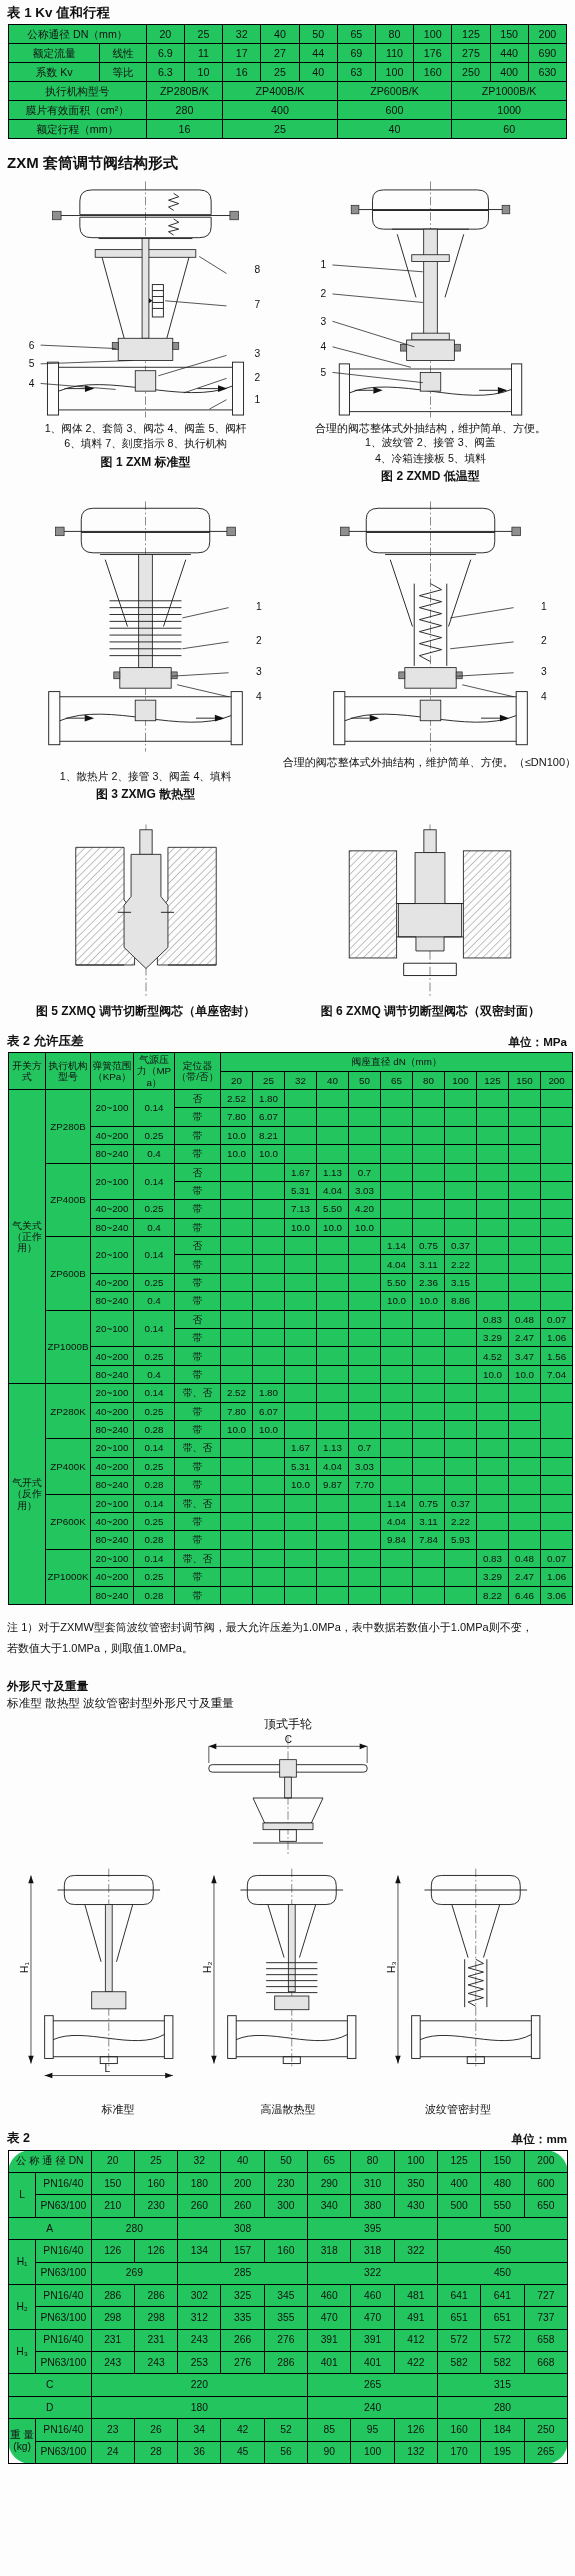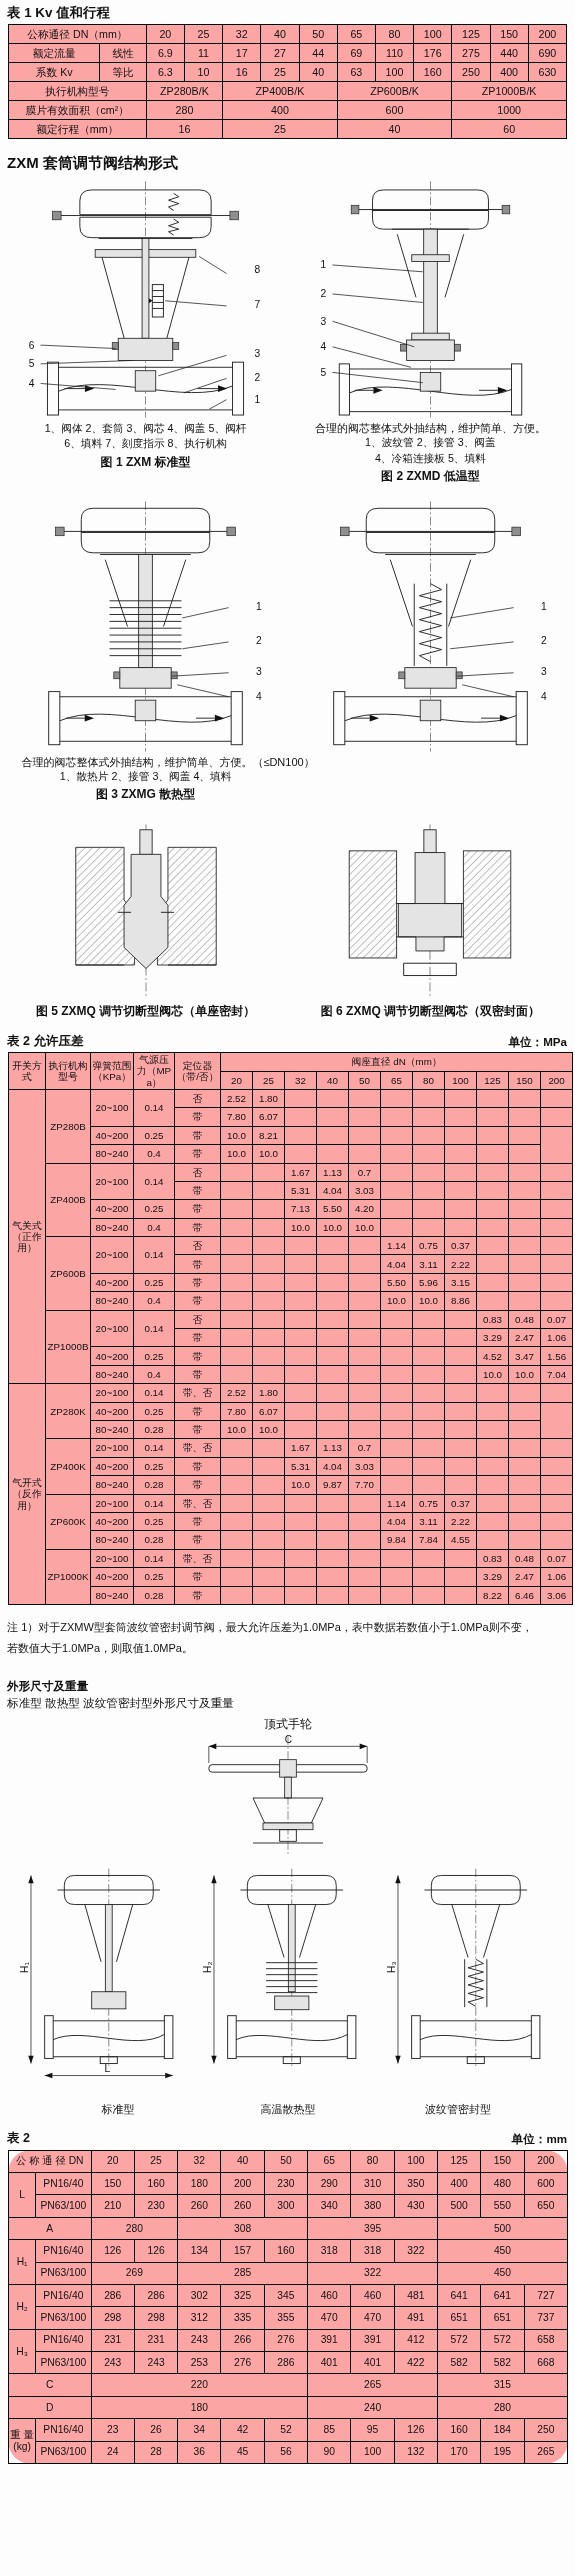--- a/index.html
+++ b/index.html
@@ -1,20 +1,20 @@
 <!DOCTYPE html>
 <html style="font-size:14.3px"><head>
 <meta charset="utf-8">
 <style>
   html,body{margin:0;padding:0;}
   body{width:576px;height:2576px;overflow:hidden;background:#fdfdfd;color:#111;
        font-family:"Liberation Sans","DejaVu Sans",sans-serif;}
   .page{position:relative;width:576px;}
   .tbl-title{font-weight:bold;font-size:13.4px;margin:3.6px 0 2.7px 7.1px;}
-  table{border-collapse:collapse;table-layout:fixed;margin-left:8px;background:#fca5a5;}
+  table{border-collapse:collapse;table-layout:fixed;margin-left:8px;background:#22c55e;}
   table{border:1.8px solid #000;}
   td{border:0.9px solid #000;text-align:center;vertical-align:middle;font-size:10.7px;
      height:18px;padding:0 0.9px;overflow:hidden;word-break:break-all;line-height:1.15;}
   .t1{width:559px;}
   .t2 td{font-size:9.8px;height:17.4px;}
   .t2{width:562px;padding-left:30px;}
   .t3{width:560px;border-radius:23px;}
   .t3 td{height:21.4px;font-size:10.3px;}
   .sec-title{font-size:15px;font-weight:bold;margin:14.3px 0 5.4px 7.1px;}
   .fig-row{display:flex;justify-content:space-between;padding:0 3.6px;}
@@ -307,21 +307,21 @@
           <text x="284" y="131">1</text>
         <line class="dim" x1="252" y1="168" x2="178" y2="176"></line>
           <text x="284" y="171">2</text>
         <line class="dim" x1="252" y1="204" x2="186" y2="208"></line>
           <text x="284" y="207">3</text>
         <line class="dim" x1="252" y1="232" x2="192" y2="218"></line>
           <text x="284" y="236">4</text>
       </svg>
     </div>
   </div>
-  <div class="fig-note" style="text-align:left;margin-left:21.4px;">合理的阀芯整体式外抽结构，维护简单、方便。（≤DN100）</div>
+  <div class="fig-note" style="text-align:right;margin-left:21.4px;">合理的阀芯整体式外抽结构，维护简单、方便。（≤DN100）</div>
   <div class="fig-row">
     <div class="fig">
       <div class="legend">1、散热片 2、接管 3、阀盖 4、填料</div>
       <div class="fig-cap">图 3 ZXMG 散热型</div>
     </div>
   </div>
 
   <div class="fig-row" style="margin-top:18px">
     <div class="fig">
       <svg viewBox="0 0 300 205" width="264" height="180">
@@ -558,21 +558,21 @@
         <tr>
           <td>40~200</td>
           <td>0.25</td>
           <td>带</td>
           <td></td>
           <td></td>
           <td></td>
           <td></td>
           <td></td>
           <td>5.50</td>
-          <td>5.96</td>
+          <td>2.36</td>
           <td>3.15</td>
           <td></td>
           <td></td>
           <td></td>
         </tr>
         <tr>
           <td>80~240</td>
           <td>0.4</td>
           <td>带</td>
           <td></td>
@@ -784,21 +784,21 @@
           <td>80~240</td>
           <td>0.28</td>
           <td>带</td>
           <td></td>
           <td></td>
           <td></td>
           <td></td>
           <td></td>
           <td>9.84</td>
           <td>7.84</td>
-          <td>4.55</td>
+          <td>5.93</td>
           <td></td>
           <td></td>
           <td></td>
         </tr>
         <tr>
           <td rowspan="3">ZP1000K</td>
           <td>20~100</td>
           <td>0.14</td>
           <td>带、否</td>
           <td></td>

